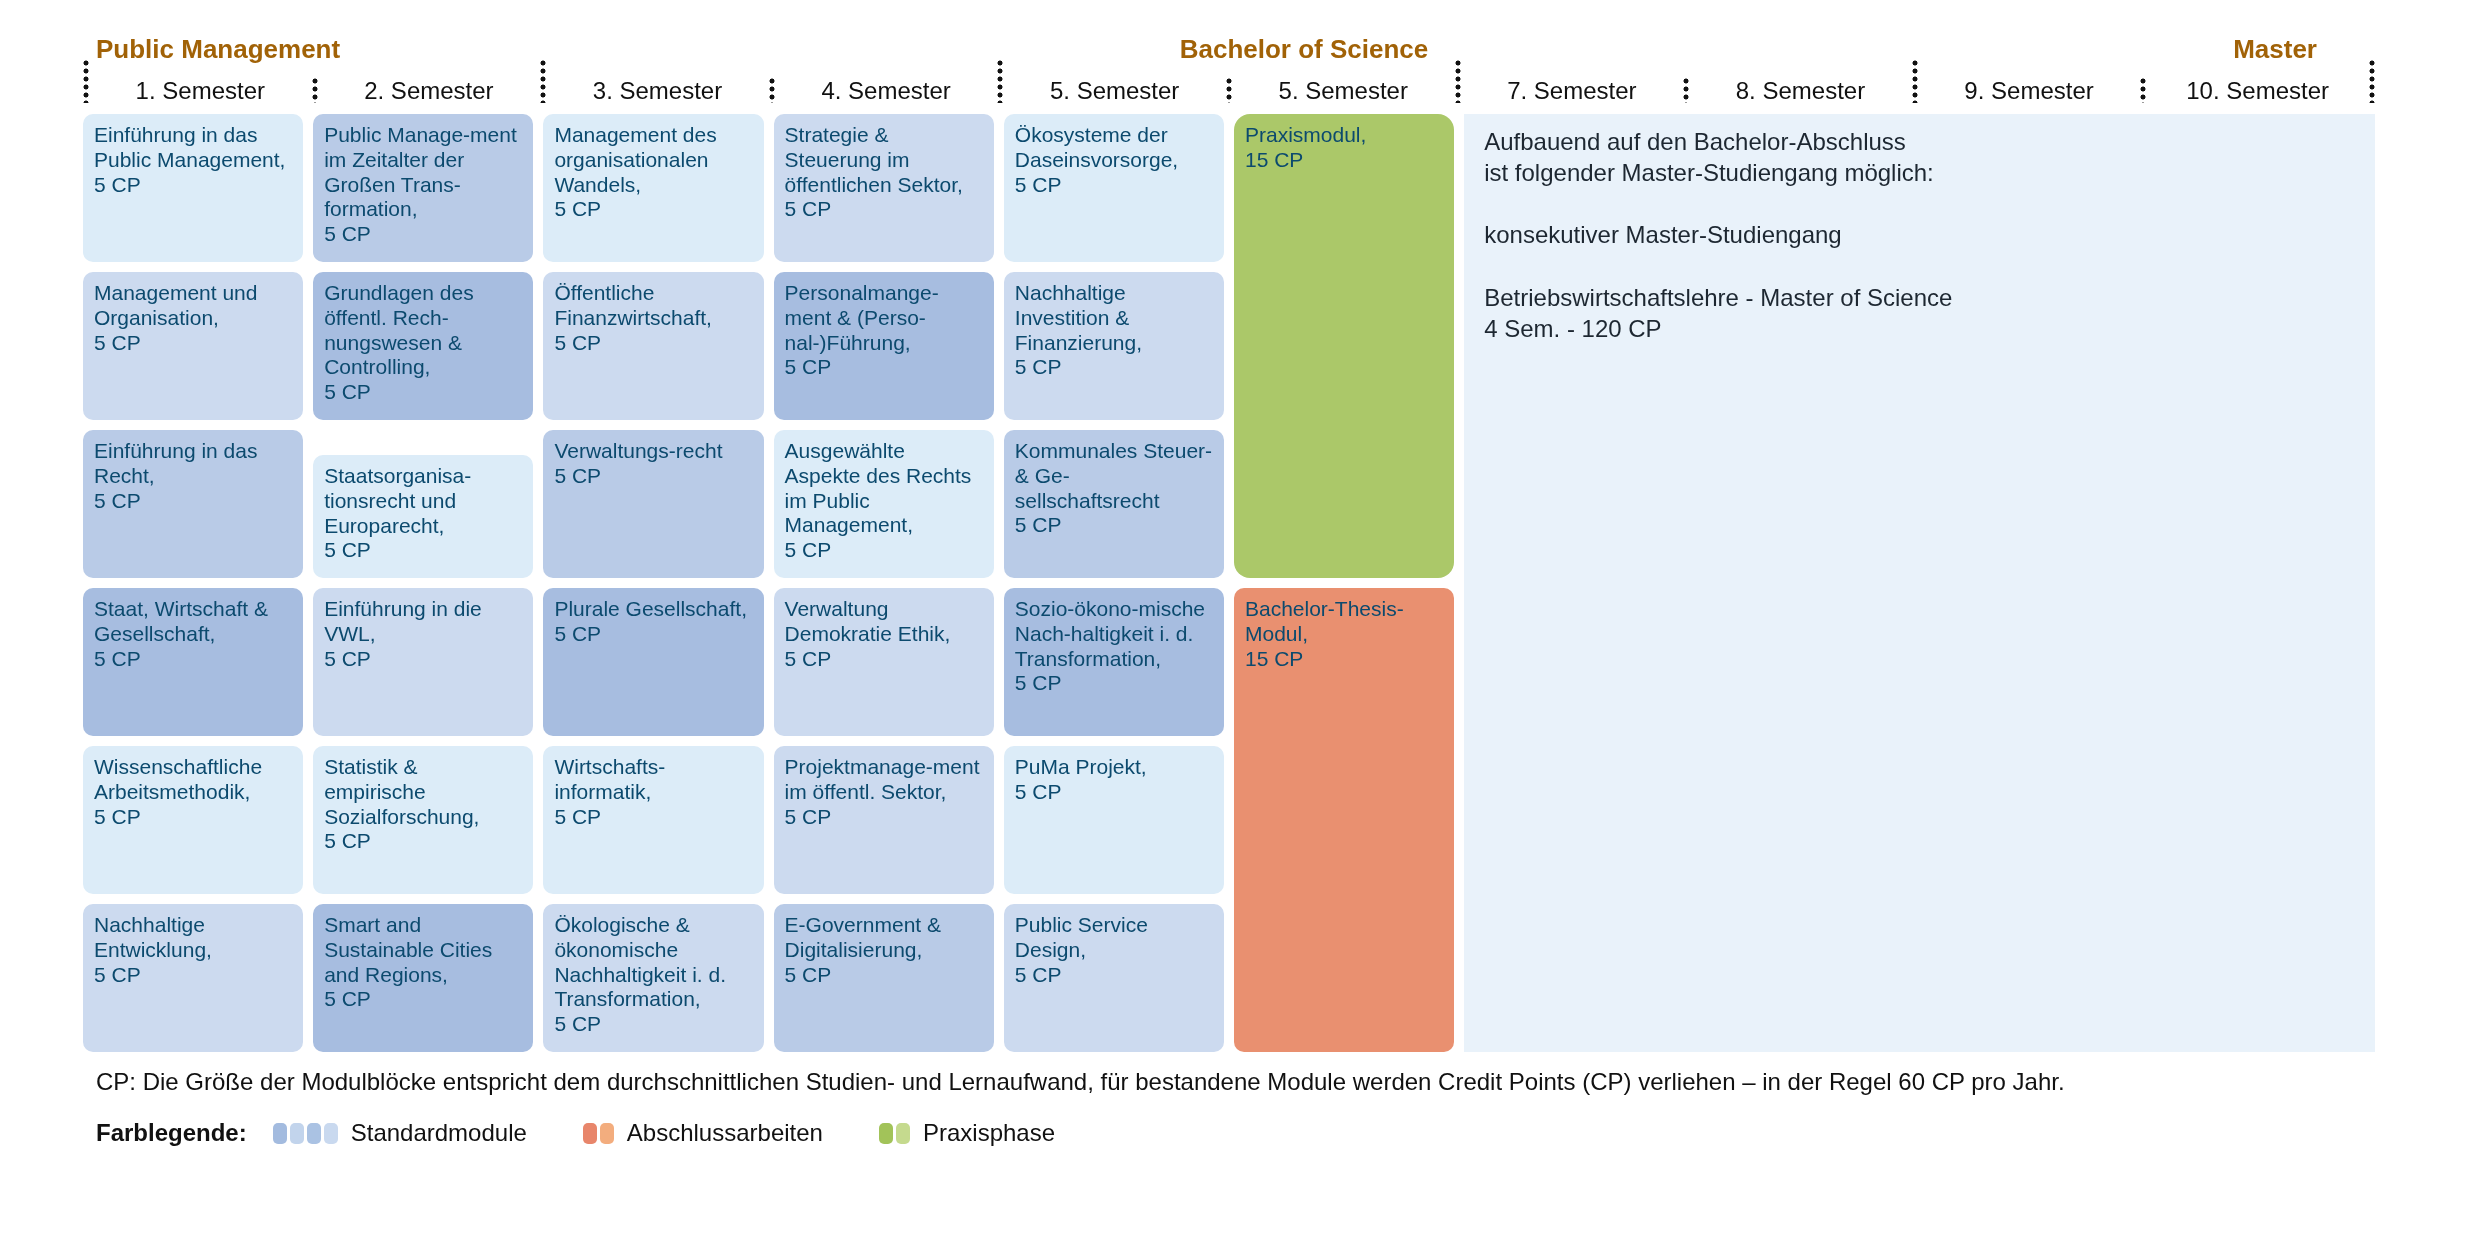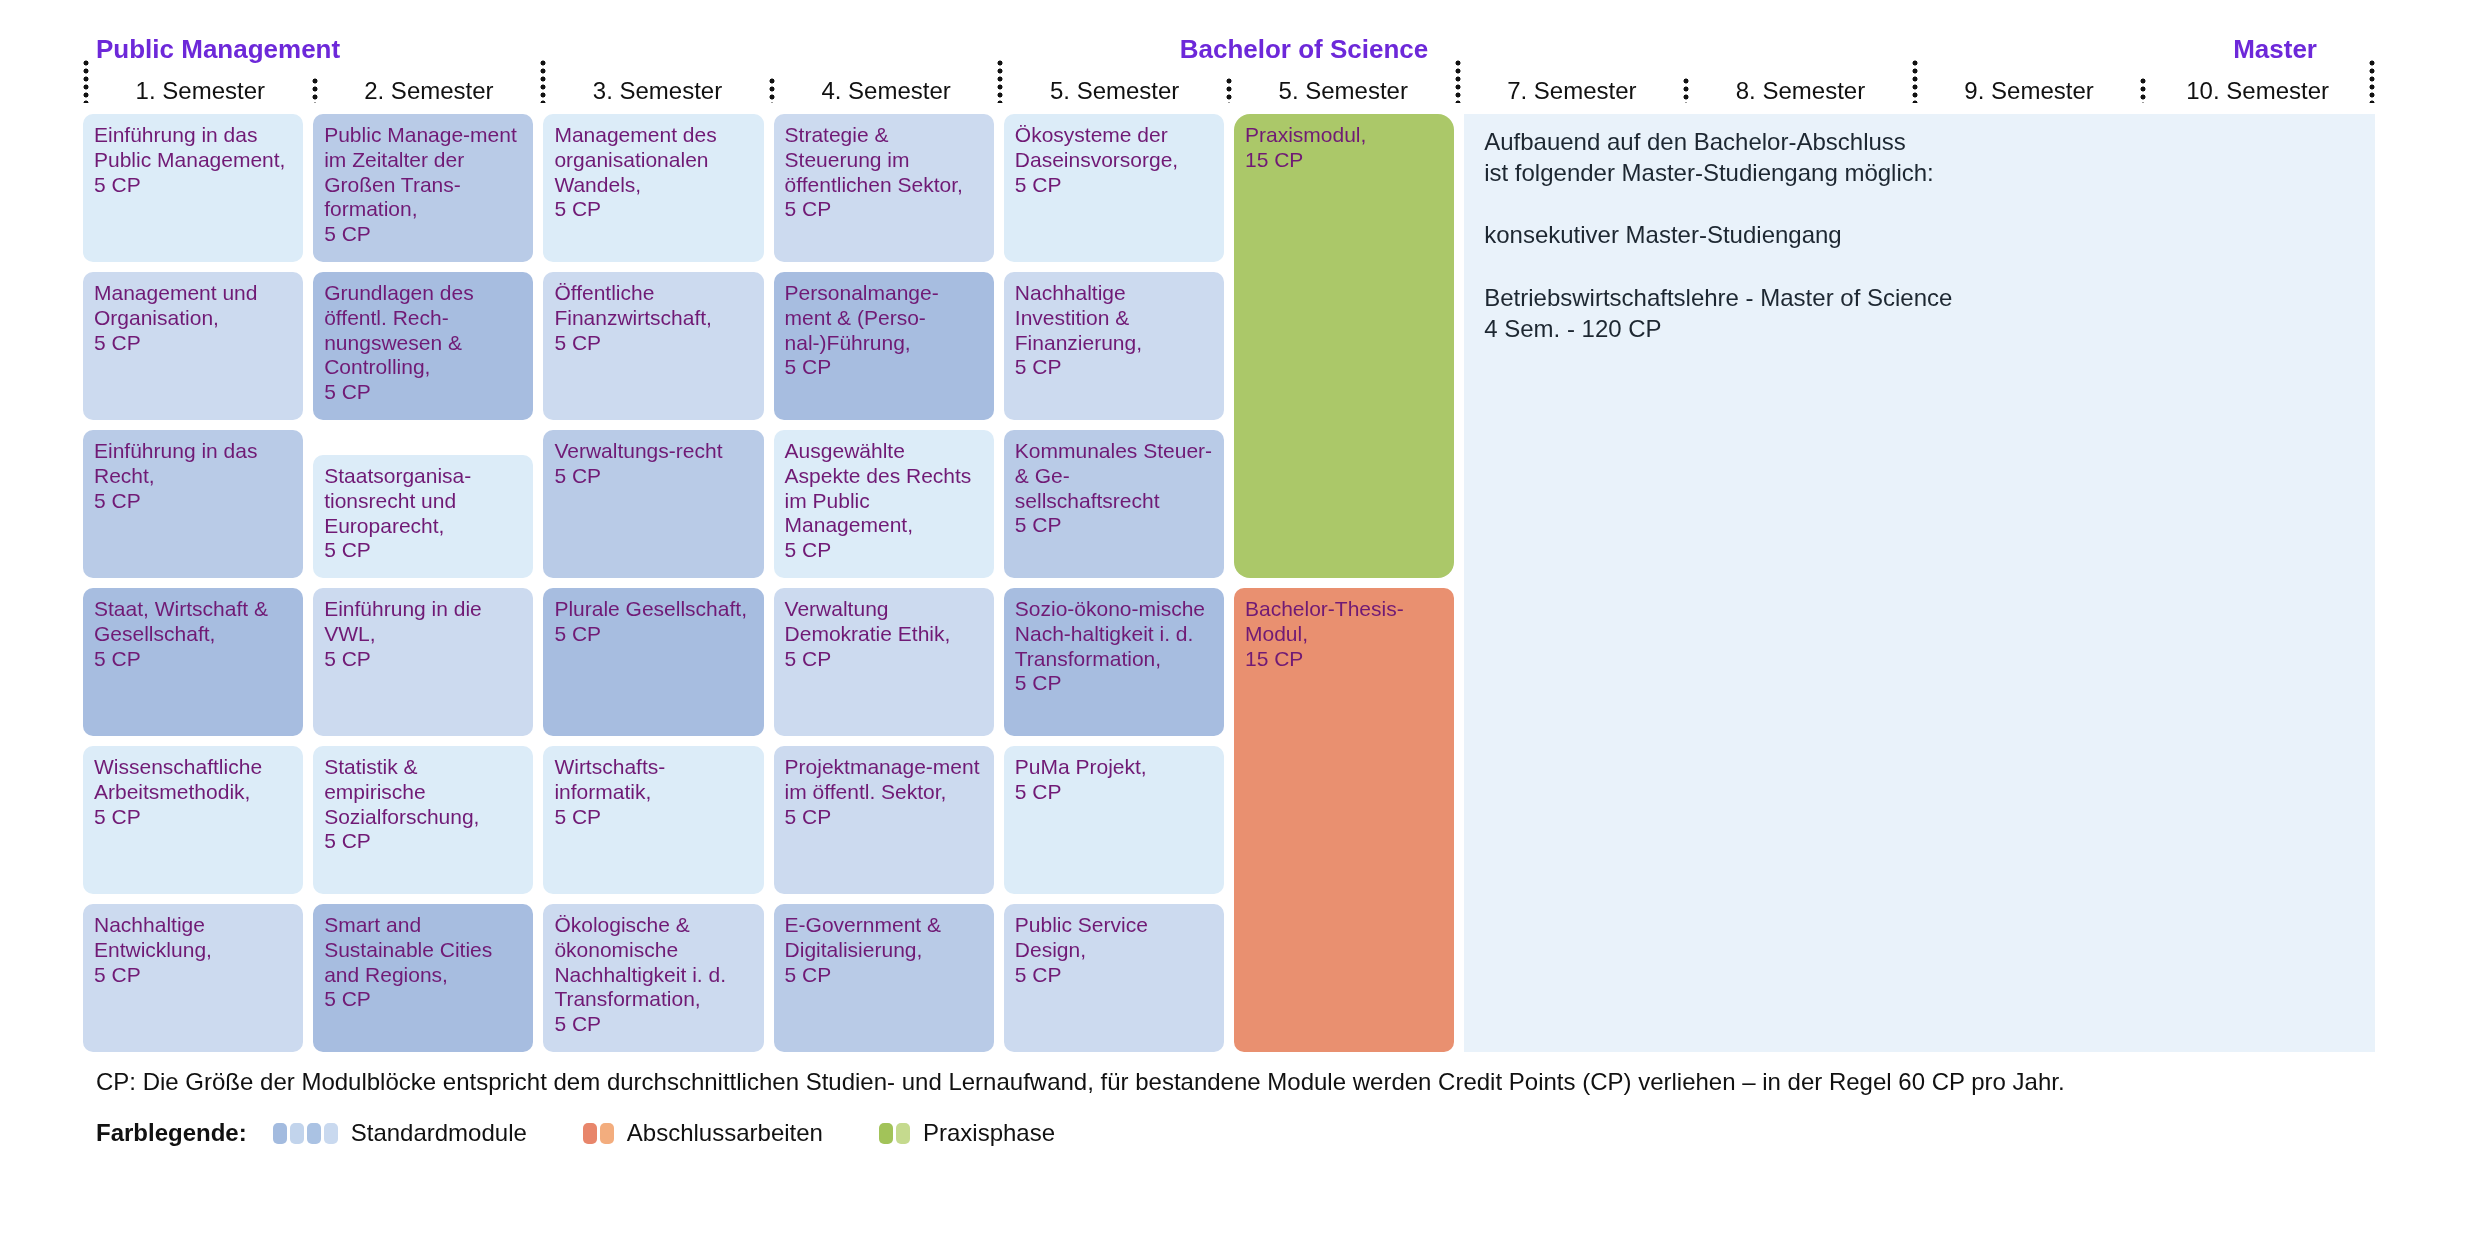--- a/index.html
+++ b/index.html
@@ -6,37 +6,37 @@
   body{
     width:2480px;height:1258px;overflow:hidden;
     font-family:"Liberation Sans","DejaVu Sans",sans-serif;
     color:#1b2530;
   }
   .canvas{position:relative;width:2480px;height:1258px;}
   .content{position:absolute;left:83px;top:34px;width:2292px;}
 
   
   .titles{position:relative;height:32px;}
-  .title{font-size:26px;font-weight:bold;color:#6d28d9;white-space:nowrap;}
+  .title{font-size:26px;font-weight:bold;color:#a16207;white-space:nowrap;}
   .title-left{position:absolute;left:13px;top:0;}
   .title-center{position:absolute;left:150px;right:0;top:0;text-align:center;}
   .title-right{position:absolute;right:58px;top:0;}
 
   
   .sem-row{display:flex;align-items:flex-end;height:40px;}
   .sem-label{flex:1;text-align:center;font-size:24px;color:#111;padding-bottom:1px;white-space:nowrap;}
   .sep{width:6px;background-image:radial-gradient(circle at 3px 4px,#111 2.2px,transparent 2.8px);
        background-size:6px 8px;background-repeat:repeat-y;margin-bottom:3px;}
   .sep.short{height:26px;}
   .sep.tall{height:44px;}
 
   
   .grid{display:grid;grid-template-columns:repeat(10,1fr);grid-template-rows:repeat(6,148px);
         gap:10px;margin-top:8px;}
-  .card{border-radius:10px;padding:9px 11px;font-size:21px;line-height:1.18;color:#701a75;overflow:hidden;}
+  .card{border-radius:10px;padding:9px 11px;font-size:21px;line-height:1.18;color:#0c4a6e;overflow:hidden;}
   .card-title{display:block;}
   .card-cp{display:block;}
 
   .master-panel{grid-column:7/11;grid-row:1/7;padding:12px 0 0 20px;font-size:24px;line-height:1.3;color:#1d2731;}
   .master-panel .para{margin:0 0 31px 0;}
 
   
   .footer{margin-top:16px;padding-left:13px;}
   .cp-note{font-size:24px;color:#111;}
   .legend-row{margin-top:23px;display:flex;align-items:center;}

